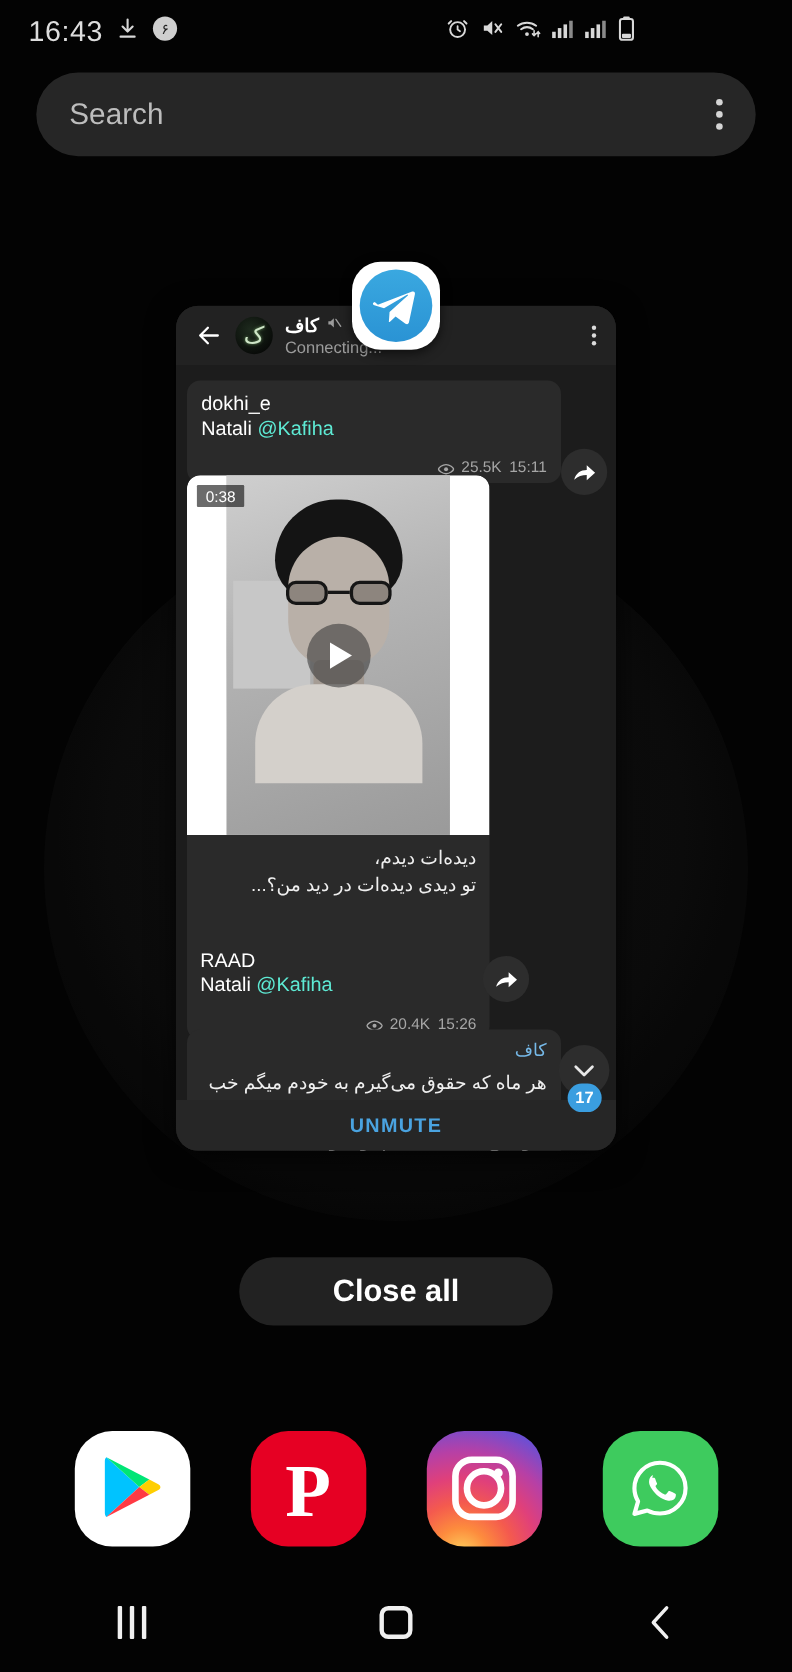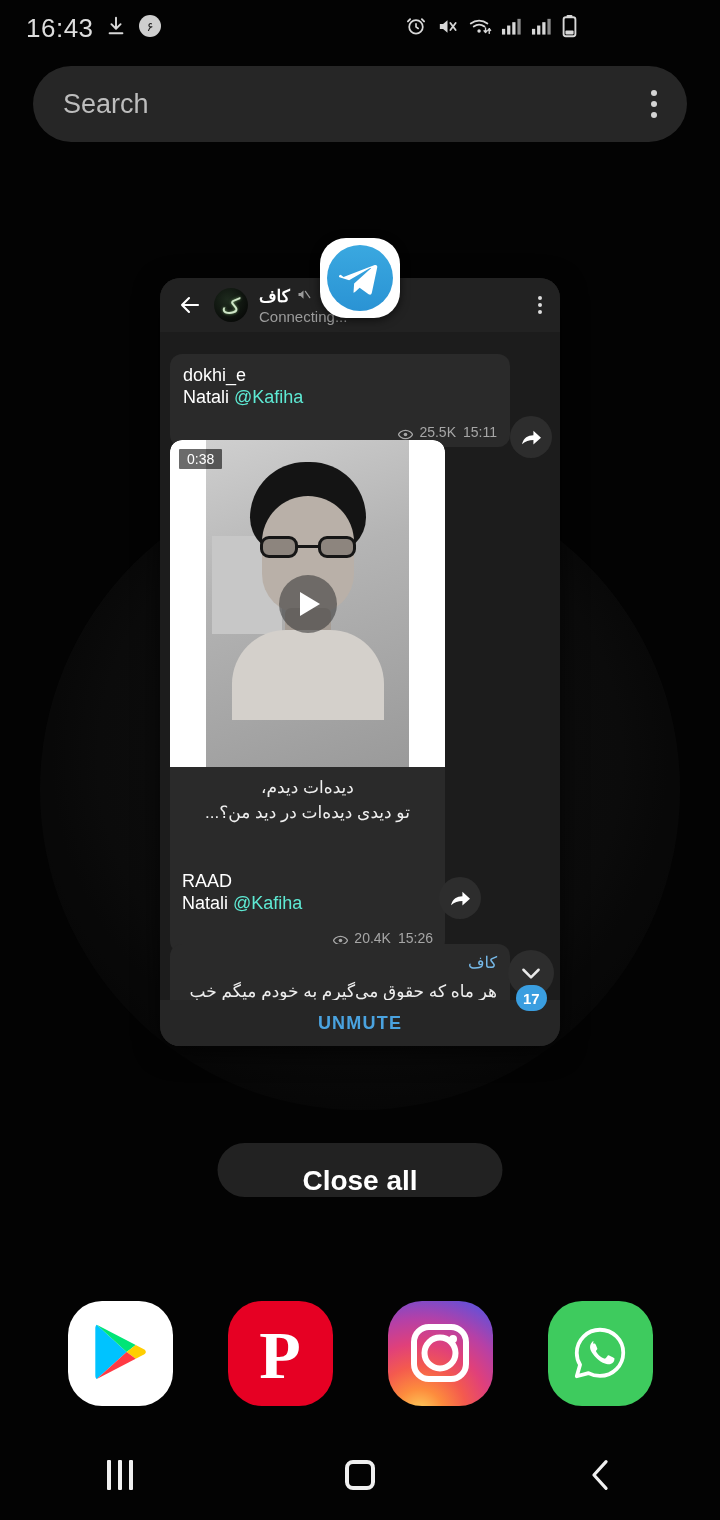--- a/index.html
+++ b/index.html
@@ -109,21 +109,21 @@
     text-shadow:0 0 3px #6f9c63;
   }
   #hdr-texts { margin-left:11px; display:flex; flex-direction:column; justify-content:center; min-width:0; }
   .hdr-title-row { display:flex; align-items:center; gap:6px; }
   #hdr-title { color:#fff; font-size:17px; font-weight:bold; direction:rtl; }
   #hdr-sub { color:#9b9b9b; font-size:15px; margin-top:1px; }
   #hdr-menu { margin-left:auto; display:flex; flex-direction:column; gap:3px; padding-right:4px; }
   #hdr-menu i { width:4px;height:4px;border-radius:50%;background:#dcdcdc;display:block; }
 
   
-  #messages { position:absolute; top:62px; left:0; width:364px; bottom:0;text-decoration:underline; }
+  #messages { position:absolute; top:54px; left:0; width:364px; bottom:0;text-decoration:underline; }
 
   .msg {
     position:absolute; left:10px;
     background:#2a2a2a;
     border-radius:12px;
   }
 
   
   #msg1 { top:14px; width:340px; padding:11px 13px 7px 13px; }
   .m-name { color:#fff; font-size:18px; line-height:1.15; }
@@ -207,21 +207,21 @@
     display:flex;align-items:center;justify-content:center; z-index:3;
   }
   #play-btn .tri {
     width:0;height:0;margin-left:5px;
     border-left:20px solid #fff;
     border-top:12px solid transparent;
     border-bottom:12px solid transparent;
   }
   #msg2-caption {
     padding:9px 12px 0 12px; color:#efefef; font-size:17px;
-    direction:rtl; text-align:center; line-height:1.45;
+    direction:rtl; text-align:right; line-height:1.45;
   }
   #msg2-footer { padding:46px 12px 7px 12px; }
 
   
   #msg3 { top:604px; width:340px; padding:9px 13px 10px 13px; }
   #msg3-chan { color:#76b9e8; font-size:16px; direction:rtl; text-align:right; }
   #msg3-body { color:#efefef; font-size:17px; direction:rtl; text-align:right;
                line-height:1.55; margin-top:7px; }
 
   
@@ -243,23 +243,23 @@
   #unmute-bar {
     position:absolute; left:0; bottom:0; width:400px; height:46px;
     background:#262626;
     display:flex; align-items:center; justify-content:center;
   }
   #unmute-label { color:#4aa3e0; font-size:18px; font-weight:bold; letter-spacing:1.2px; }
 
   
   #close-all {
     position:absolute; left:50%; top:1143px; transform:translateX(-50%);
-    width:285px; height:54px; border-radius:31px;
+    width:285px; height:62px; border-radius:31px;
     background:#222222;
-    display:flex; align-items:flex-end; justify-content:center;
+    display:flex; align-items:center; justify-content:center;
     z-index:30;
   }
   #close-all-label { color:#fff; font-size:28px; font-weight:bold; }
 
   
   #dock {
     position:absolute; left:0; top:1297px; width:720px; height:112px;
     display:flex; align-items:center; justify-content:space-around;
     padding:0 40px; z-index:30;
   }

